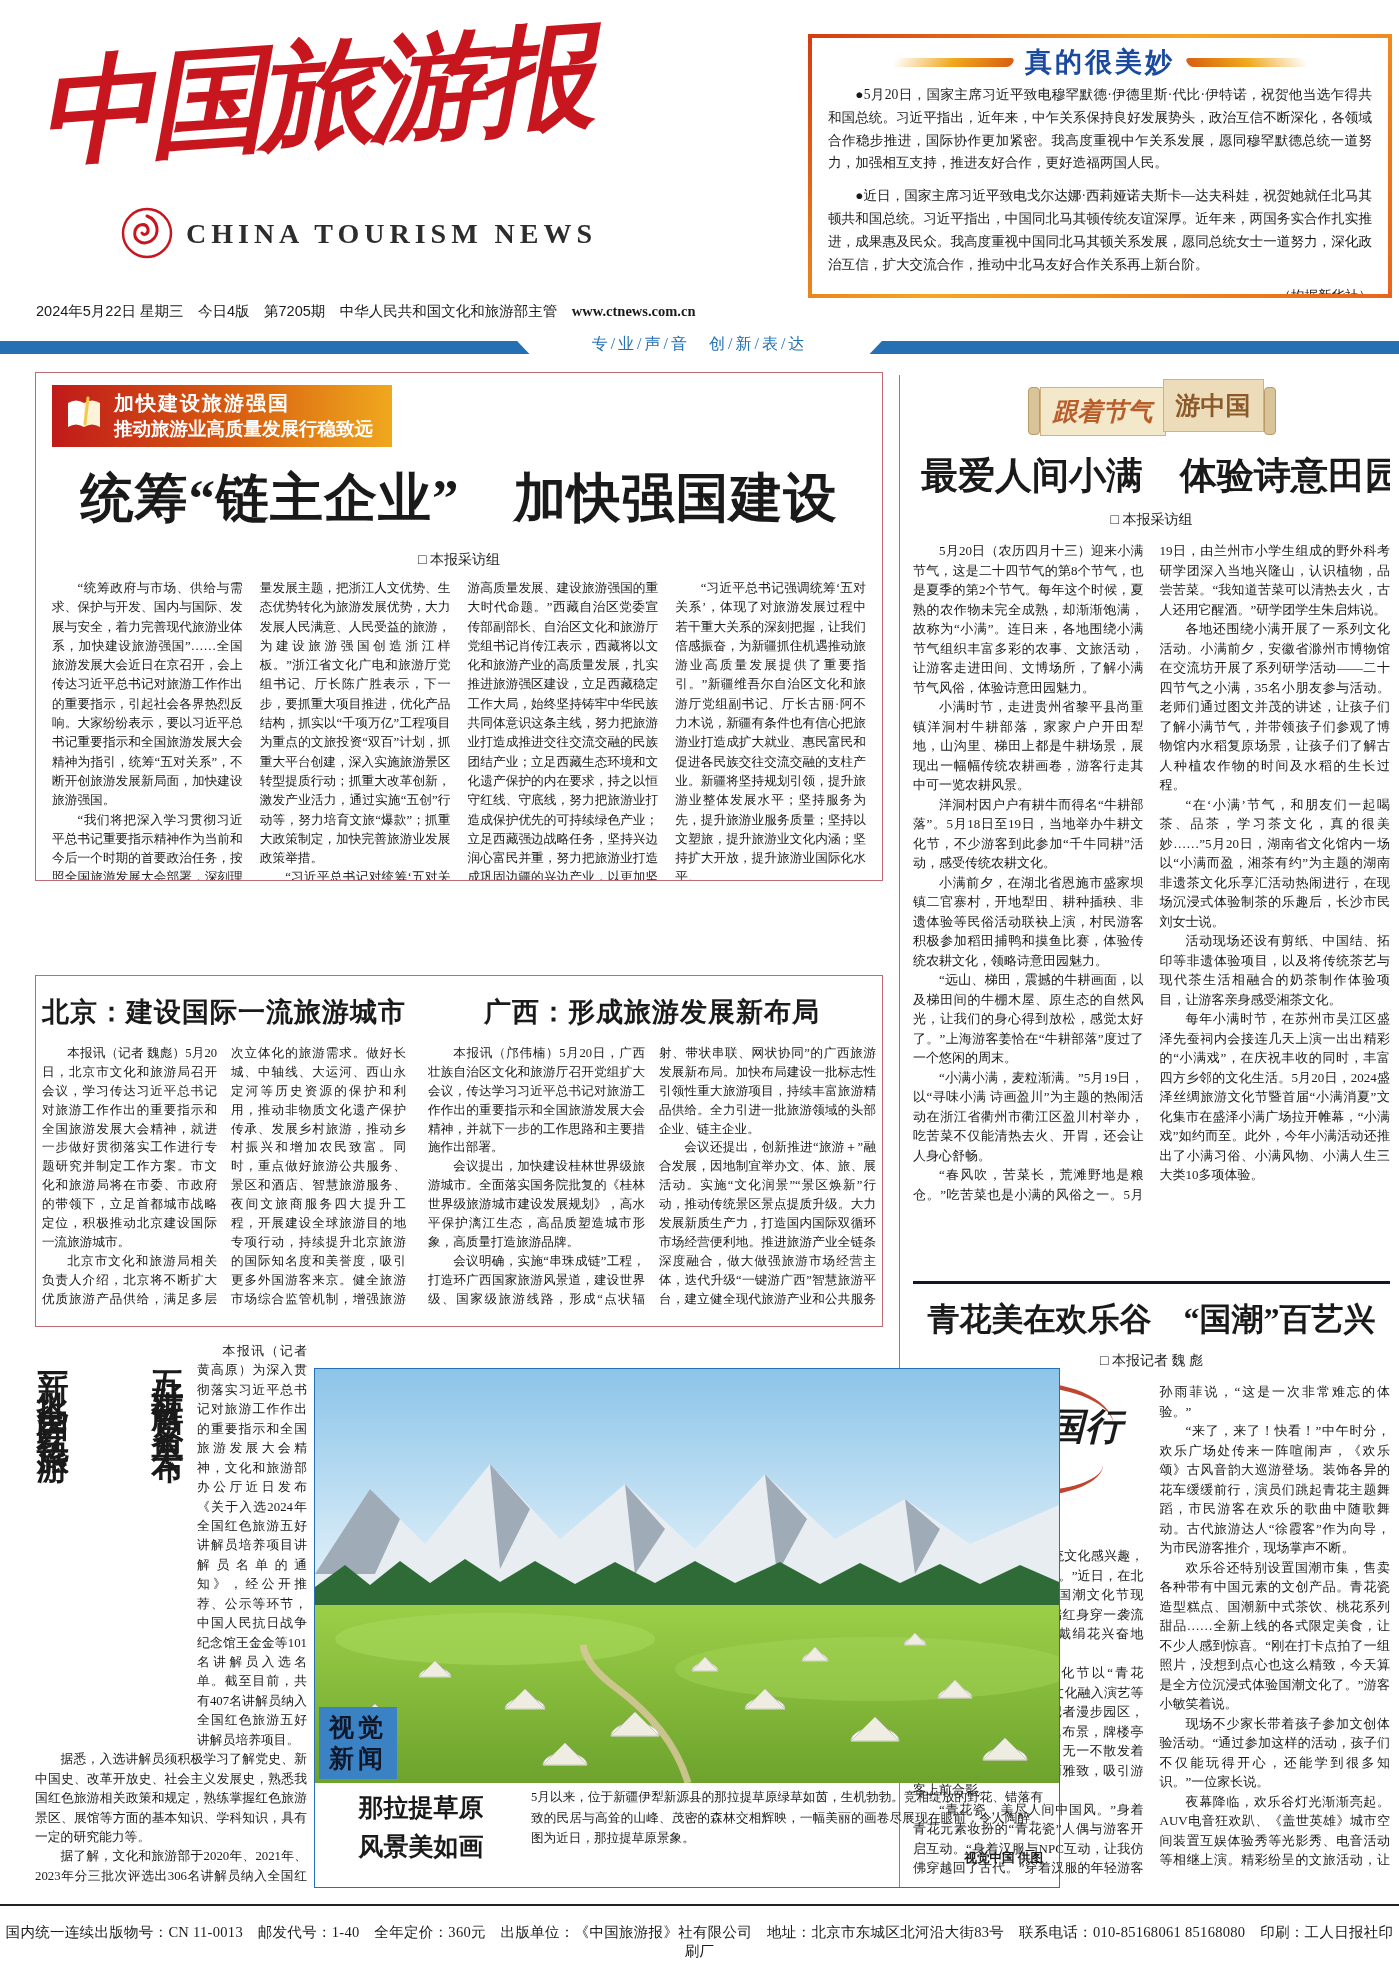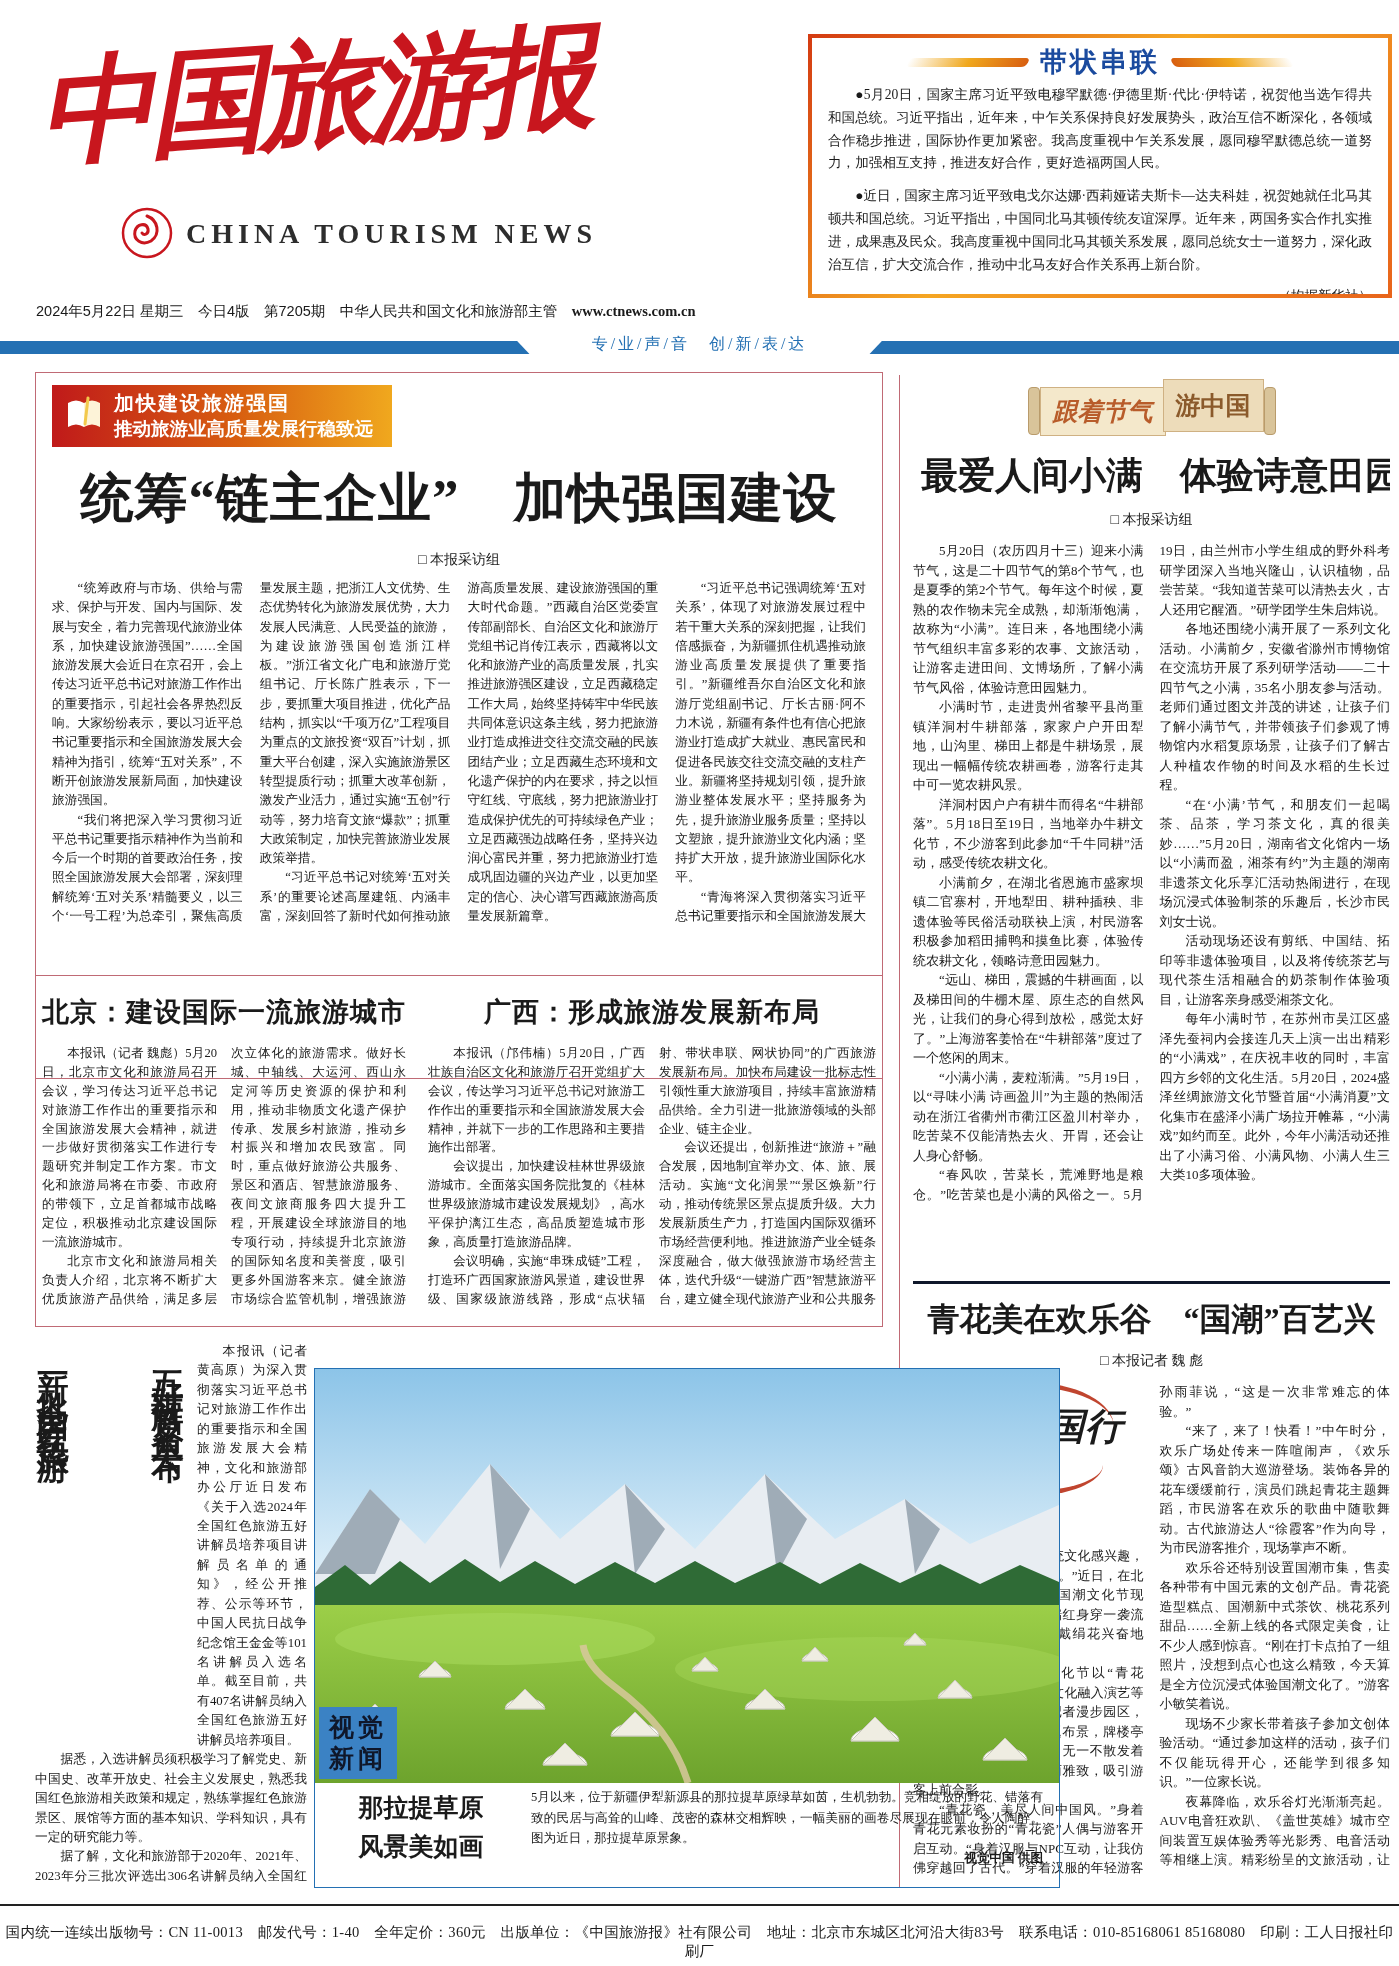--- a/index.html
+++ b/index.html
@@ -29,21 +29,21 @@
         font-family:"Liberation Sans",sans-serif;}
   .dateline b{font-family:"Liberation Serif",serif;}
   .slogan-bar{position:absolute;left:0;top:341px;width:1399px;height:13px;background:#2470b3;}
   .slogan-label{position:absolute;left:50%;top:-8px;transform:translateX(-50%);width:380px;height:24px;
         background:#fff;clip-path:polygon(0 0,100% 0,94% 100%,6% 100%);text-align:center;line-height:22px;
         color:#2470b3;font-weight:normal;font-size:16px;letter-spacing:3px;}
   
   .para{margin:0;text-indent:2em;}
   .byline{text-align:center;font-size:14px;}
   
-  .lead-box{position:absolute;left:35px;top:372px;width:848px;height:707px;border:1px solid #c06a75;
+  .lead-box{position:absolute;left:35px;top:372px;width:848px;height:509px;border:1px solid #c06a75;
         box-sizing:border-box;padding:12px 16px;overflow:hidden;}
   .lead-badge{width:340px;min-height:60px;display:flex;align-items:center;gap:10px;box-sizing:border-box;
         background:linear-gradient(90deg,#c01a1a 0%,#d85f10 55%,#f0a81e 100%);color:#fff;padding:5px 12px;}
   .lead-badge .btxt{font-weight:bold;line-height:1.35;}
   .lead-badge .l1{font-size:20px;letter-spacing:2px;}
   .lead-badge .l2{font-size:18.5px;}
   .lead-headline{text-align:center;font-size:53px;font-weight:900;letter-spacing:1px;margin-top:16px;white-space:nowrap;}
   .lead-byline{margin:16px 0 10px;}
   .lead-body{height:348px;column-count:4;column-gap:17px;font-size:12.7px;line-height:1.52;
         text-align:justify;overflow:hidden;}
@@ -109,21 +109,21 @@
         <path d="M27 10 C38 14 41 28 31 35 C22 40 13 34 15 25 C17 18 26 16 28 23 C29 28 24 30 22 27" fill="none" stroke="#c8161e" stroke-width="3" stroke-linecap="round"></path>
       </svg>
     </div>
     <div class="masthead-en">CHINA TOURISM NEWS</div>
   </div>
 
   <div class="brief-box">
     <div class="brief-inner">
       <div class="brief-title-row">
         <span class="swoosh l"></span>
-        <span class="brief-title">带状串联</span>
+        <span class="brief-title">真的很美妙</span>
         <span class="swoosh r"></span>
       </div>
       <div class="brief-list">
           <p class="brief-para">●5月20日，国家主席习近平致电穆罕默德·伊德里斯·代比·伊特诺，祝贺他当选乍得共和国总统。习近平指出，近年来，中乍关系保持良好发展势头，政治互信不断深化，各领域合作稳步推进，国际协作更加紧密。我高度重视中乍关系发展，愿同穆罕默德总统一道努力，加强相互支持，推进友好合作，更好造福两国人民。</p>
           <p class="brief-para">●近日，国家主席习近平致电戈尔达娜·西莉娅诺夫斯卡—达夫科娃，祝贺她就任北马其顿共和国总统。习近平指出，中国同北马其顿传统友谊深厚。近年来，两国务实合作扎实推进，成果惠及民众。我高度重视中国同北马其顿关系发展，愿同总统女士一道努力，深化政治互信，扩大交流合作，推动中北马友好合作关系再上新台阶。</p>
         </div>
       <div class="brief-source">（均据新华社）</div>
     </div>
   </div>
 

